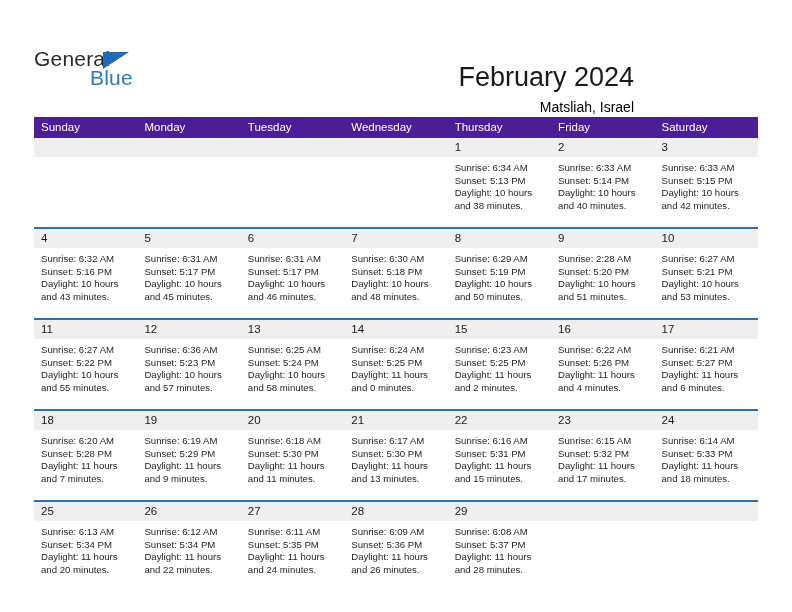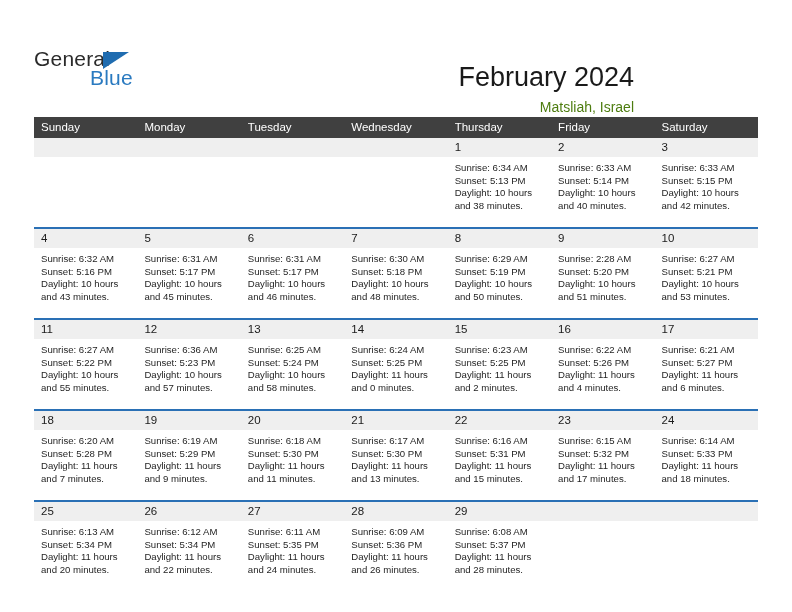--- a/index.html
+++ b/index.html
@@ -71,36 +71,36 @@
     text-align: right;
   }
   .month-title {
     font-size: 27px;
     color: #1a1a1a;
     line-height: 32px;
     white-space: nowrap;
   }
   .location-title {
     font-size: 14px;
-    color: #4d7c0f;
+    color: #000000;
     line-height: 20px;
     margin-top: 4px;
     white-space: nowrap;
   }
 
   
   .calendar {
     position: absolute;
     left: 34px;
     top: 103px;
     width: 724px;
   }
   .weekday-header {
     display: flex;
-    background: #404040;
+    background: #4c1d95;
     height: 21px;
   }
   .weekday-cell {
     flex: 1 1 0;
     color: #ffffff;
     font-size: 11.5px;
     line-height: 21px;
     padding-left: 7px;
     box-sizing: border-box;
     white-space: nowrap;

